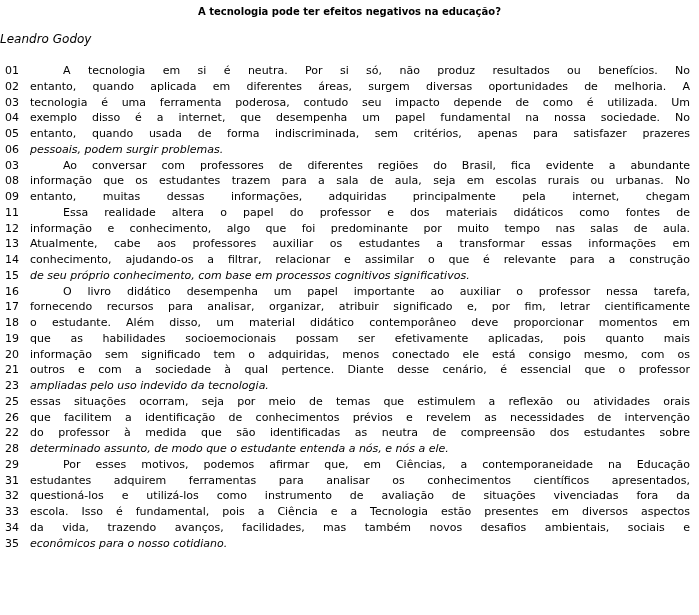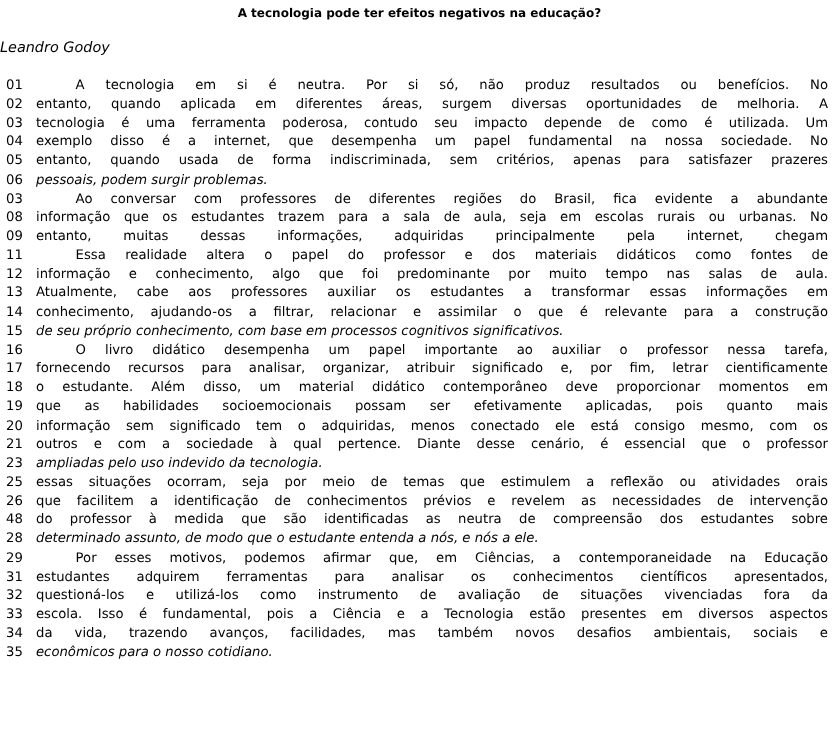--- a/index.html
+++ b/index.html
@@ -158,21 +158,21 @@
       </div>
       <div class="line fill">
         <span class="num">25</span>
         <span class="text">essas situações ocorram, seja por meio de temas que estimulem a reflexão ou atividades orais</span>
       </div>
       <div class="line fill">
         <span class="num">26</span>
         <span class="text">que facilitem a identificação de conhecimentos prévios e revelem as necessidades de intervenção</span>
       </div>
       <div class="line fill">
-        <span class="num">48</span>
+        <span class="num">22</span>
         <span class="text">do professor à medida que são identificadas as neutra de compreensão dos estudantes sobre</span>
       </div>
       <div class="line end">
         <span class="num">28</span>
         <span class="text">determinado assunto, de modo que o estudante entenda a nós, e nós a ele.</span>
       </div>
       <div class="line indent fill">
         <span class="num">29</span>
         <span class="text">Por esses motivos, podemos afirmar que, em Ciências, a contemporaneidade na Educação</span>
       </div>

